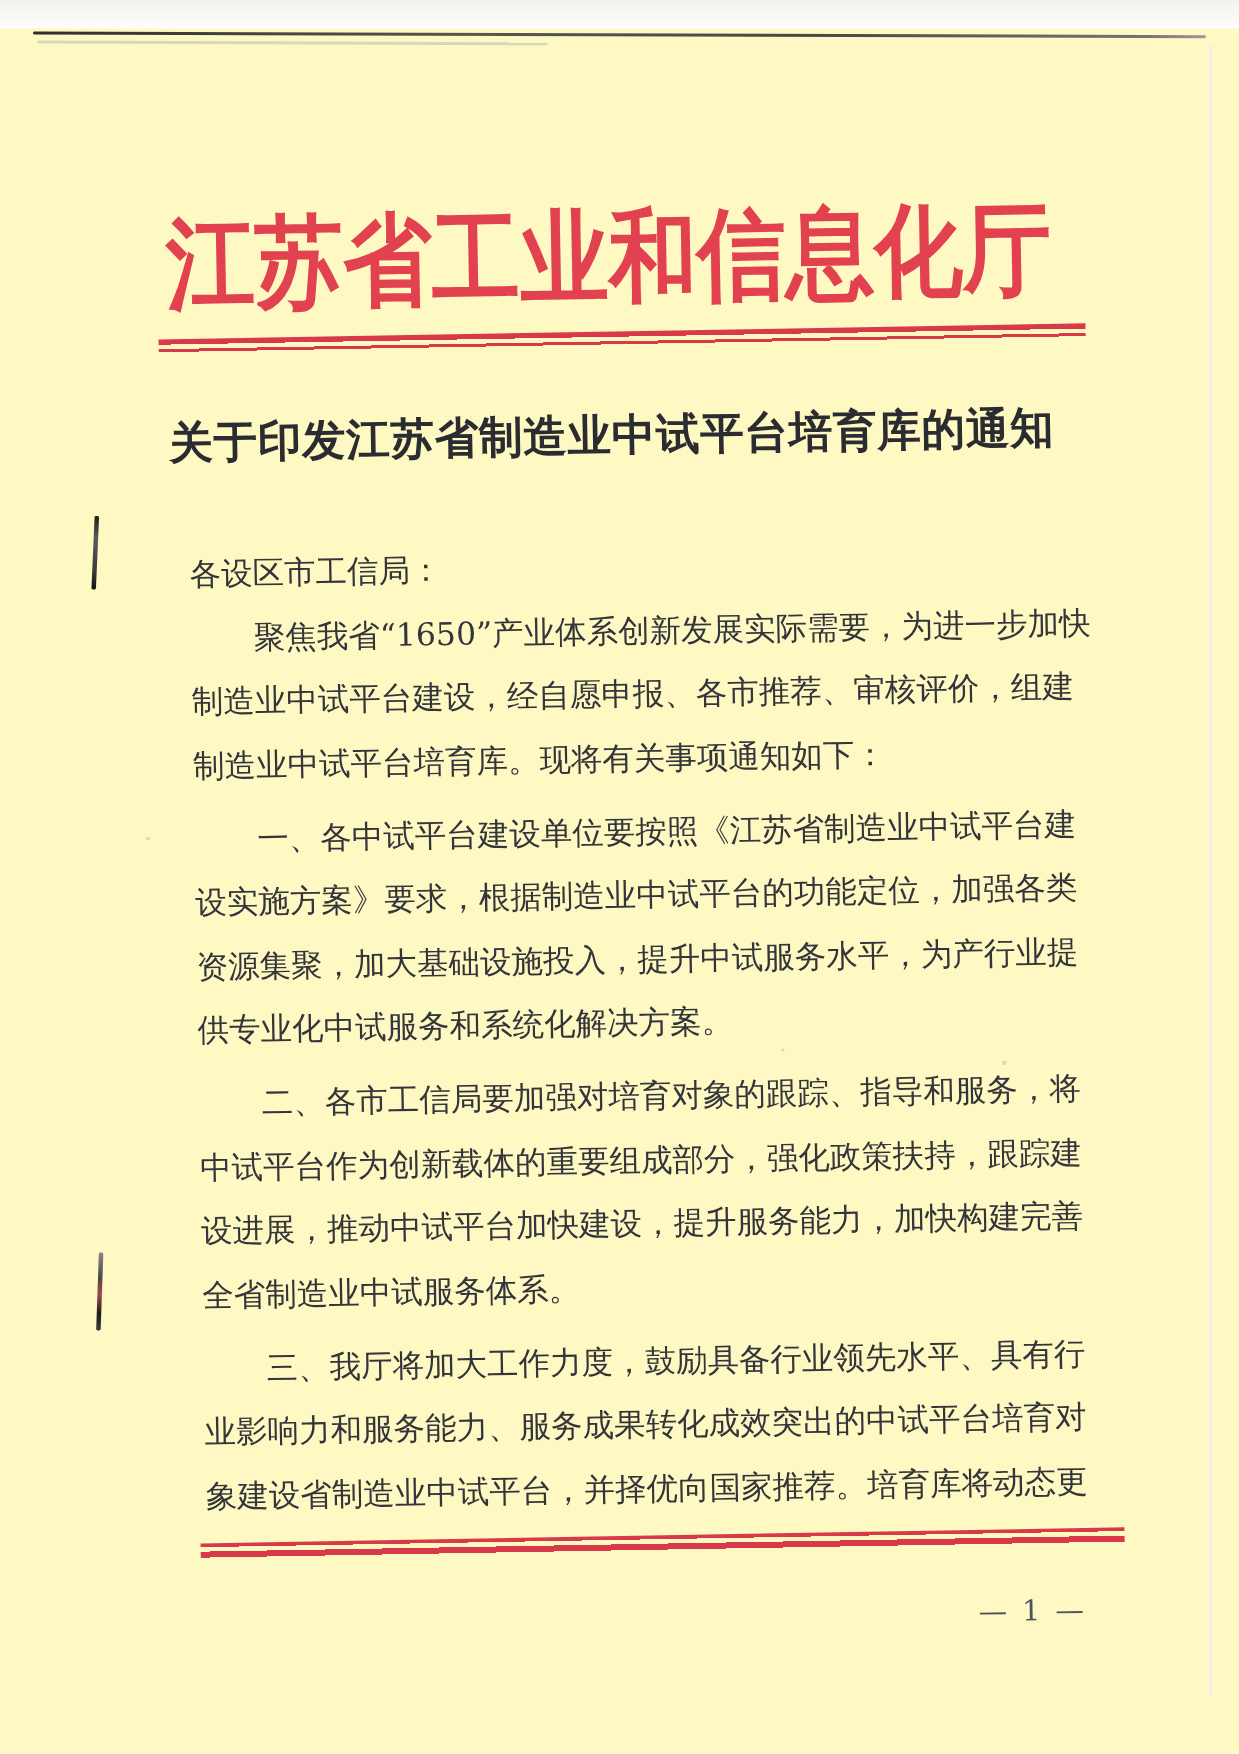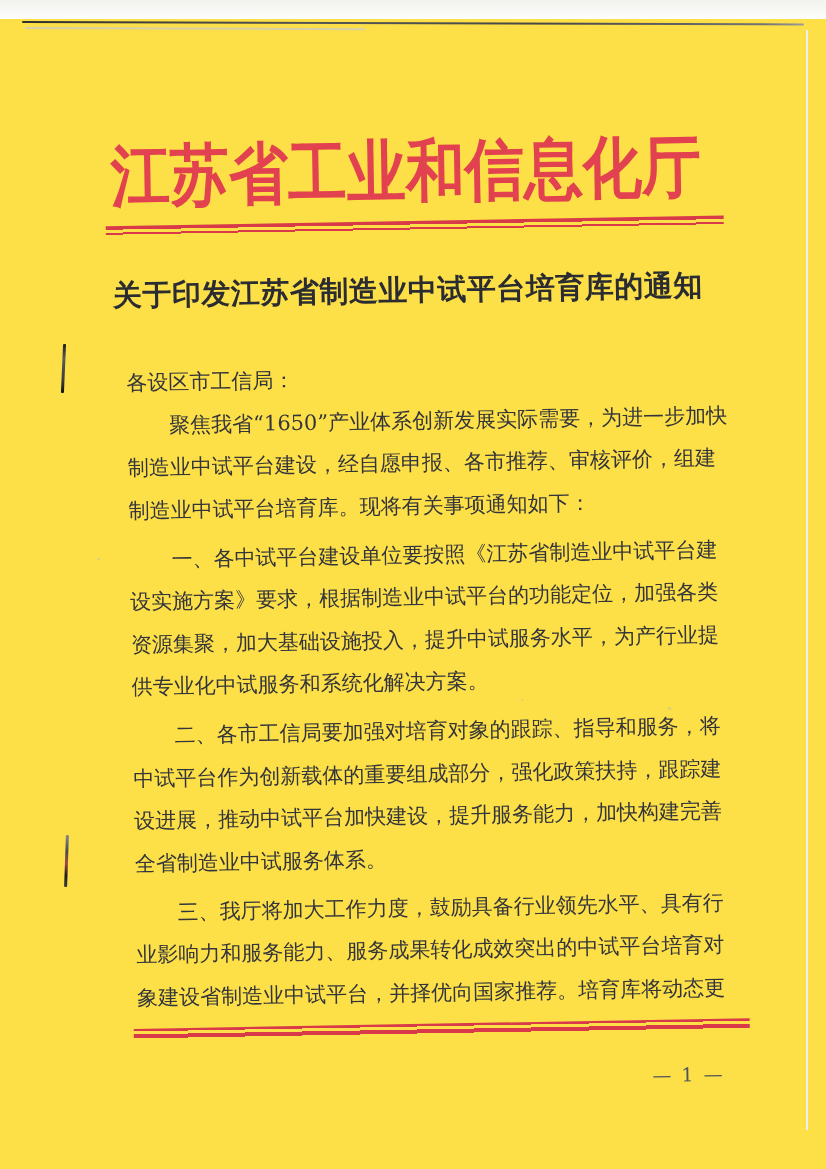--- a/index.html
+++ b/index.html
@@ -4,21 +4,21 @@
 <style>
   html, body { margin: 0; padding: 0; }
   body {
     width: 826px; height: 1169px;
     background: #fafaf8;
     font-family: "DejaVu Serif", serif;
   }
   .scan {
     position: relative;
     width: 826px; height: 1169px;
-    background: #fde047;
+    background: #fef9c3;
     overflow: hidden;
   }
   
   .scan::before {
     content: "";
     position: absolute; left: 0; top: 0; right: 0; height: 19px;
     background: linear-gradient(#f2f2ef, #fdfdfb);
   }
   
   .top-edge {

